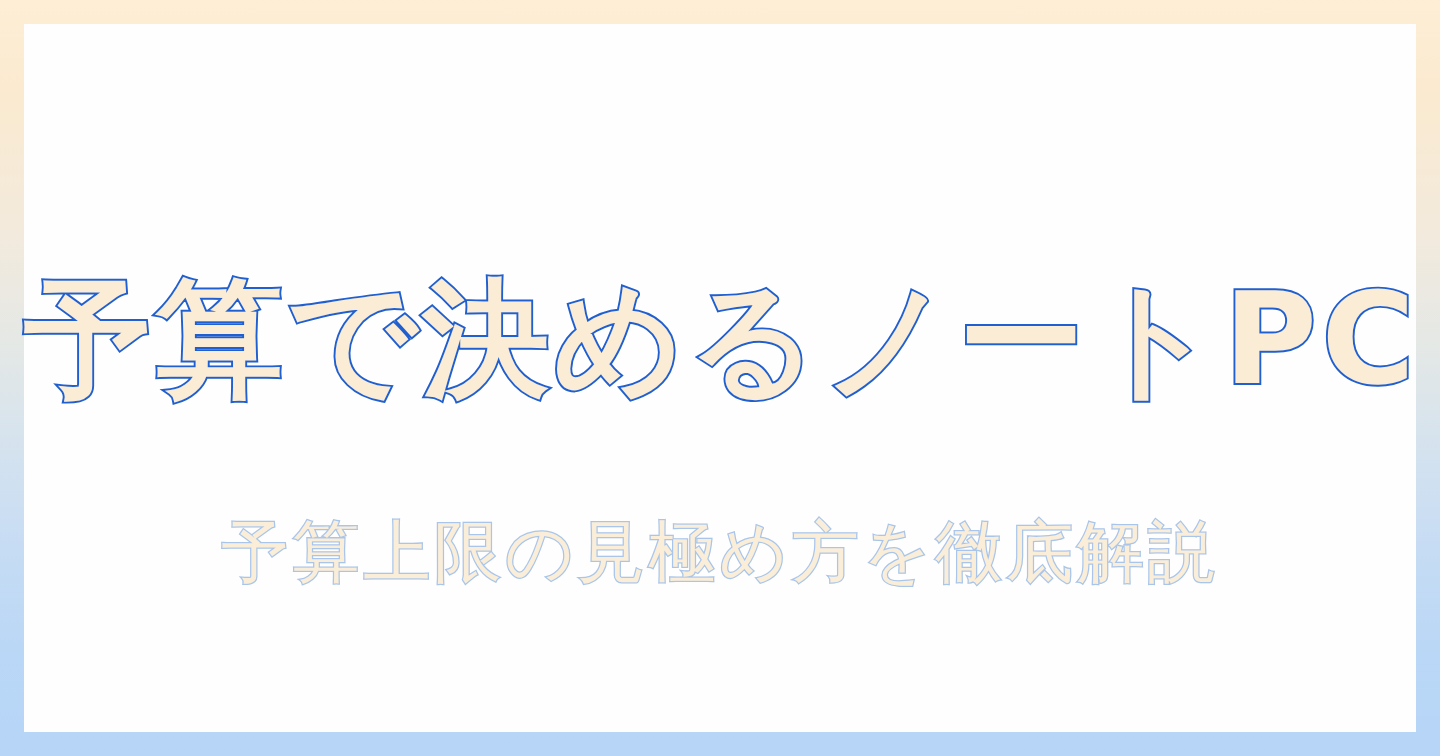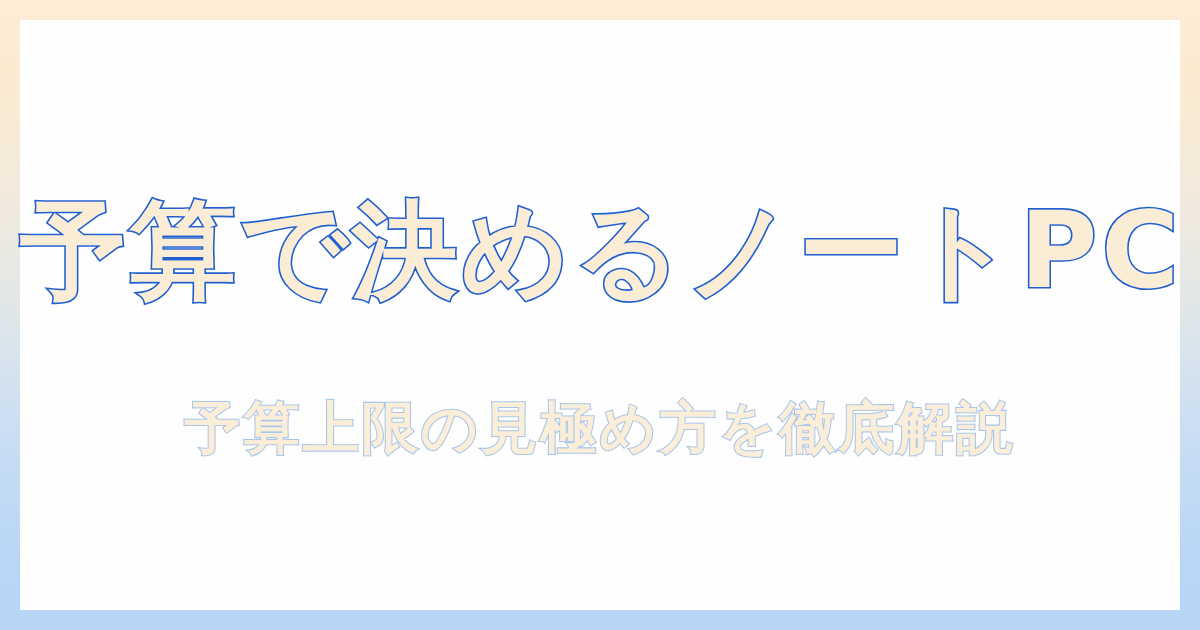--- a/index.html
+++ b/index.html
@@ -38,20 +38,21 @@
     background: #fefeff;
   }
 
   .content {
     position: absolute;
     inset: 0;
     display: flex;
     flex-direction: column;
     align-items: center;
     justify-content: center;
+    margin-top: 32px;
   }
 
   
   .title-wrap {
     position: absolute;
     left: 0;
     right: 0;
     top: 178px;
     text-align: center;
     line-height: 1;
@@ -77,21 +78,21 @@
     right: 0;
     top: 381px;
     text-align: center;
     line-height: 1;
   }
 
   .subtitle {
     display: inline-block;
     font-family: "DejaVu Sans", "Liberation Sans", sans-serif;
     font-size: 56px;
-    font-weight: 700;
+    font-weight: 400;
     letter-spacing: 0.055em;
     color: #fbeed9;
     -webkit-text-stroke: 2.1px #a9c5e9;
     paint-order: stroke fill;
     white-space: nowrap;
     text-rendering: geometricPrecision;
   }
 </style>
 </head>
 <body>

